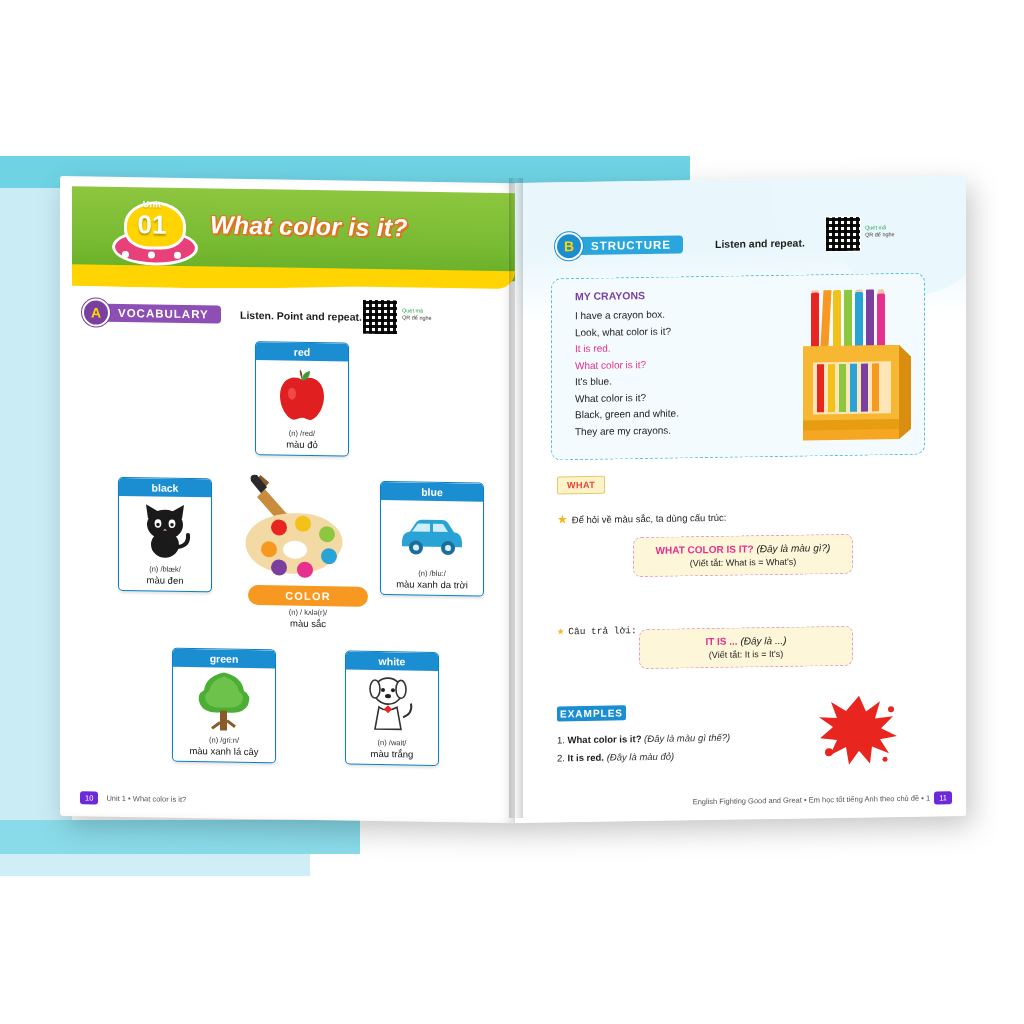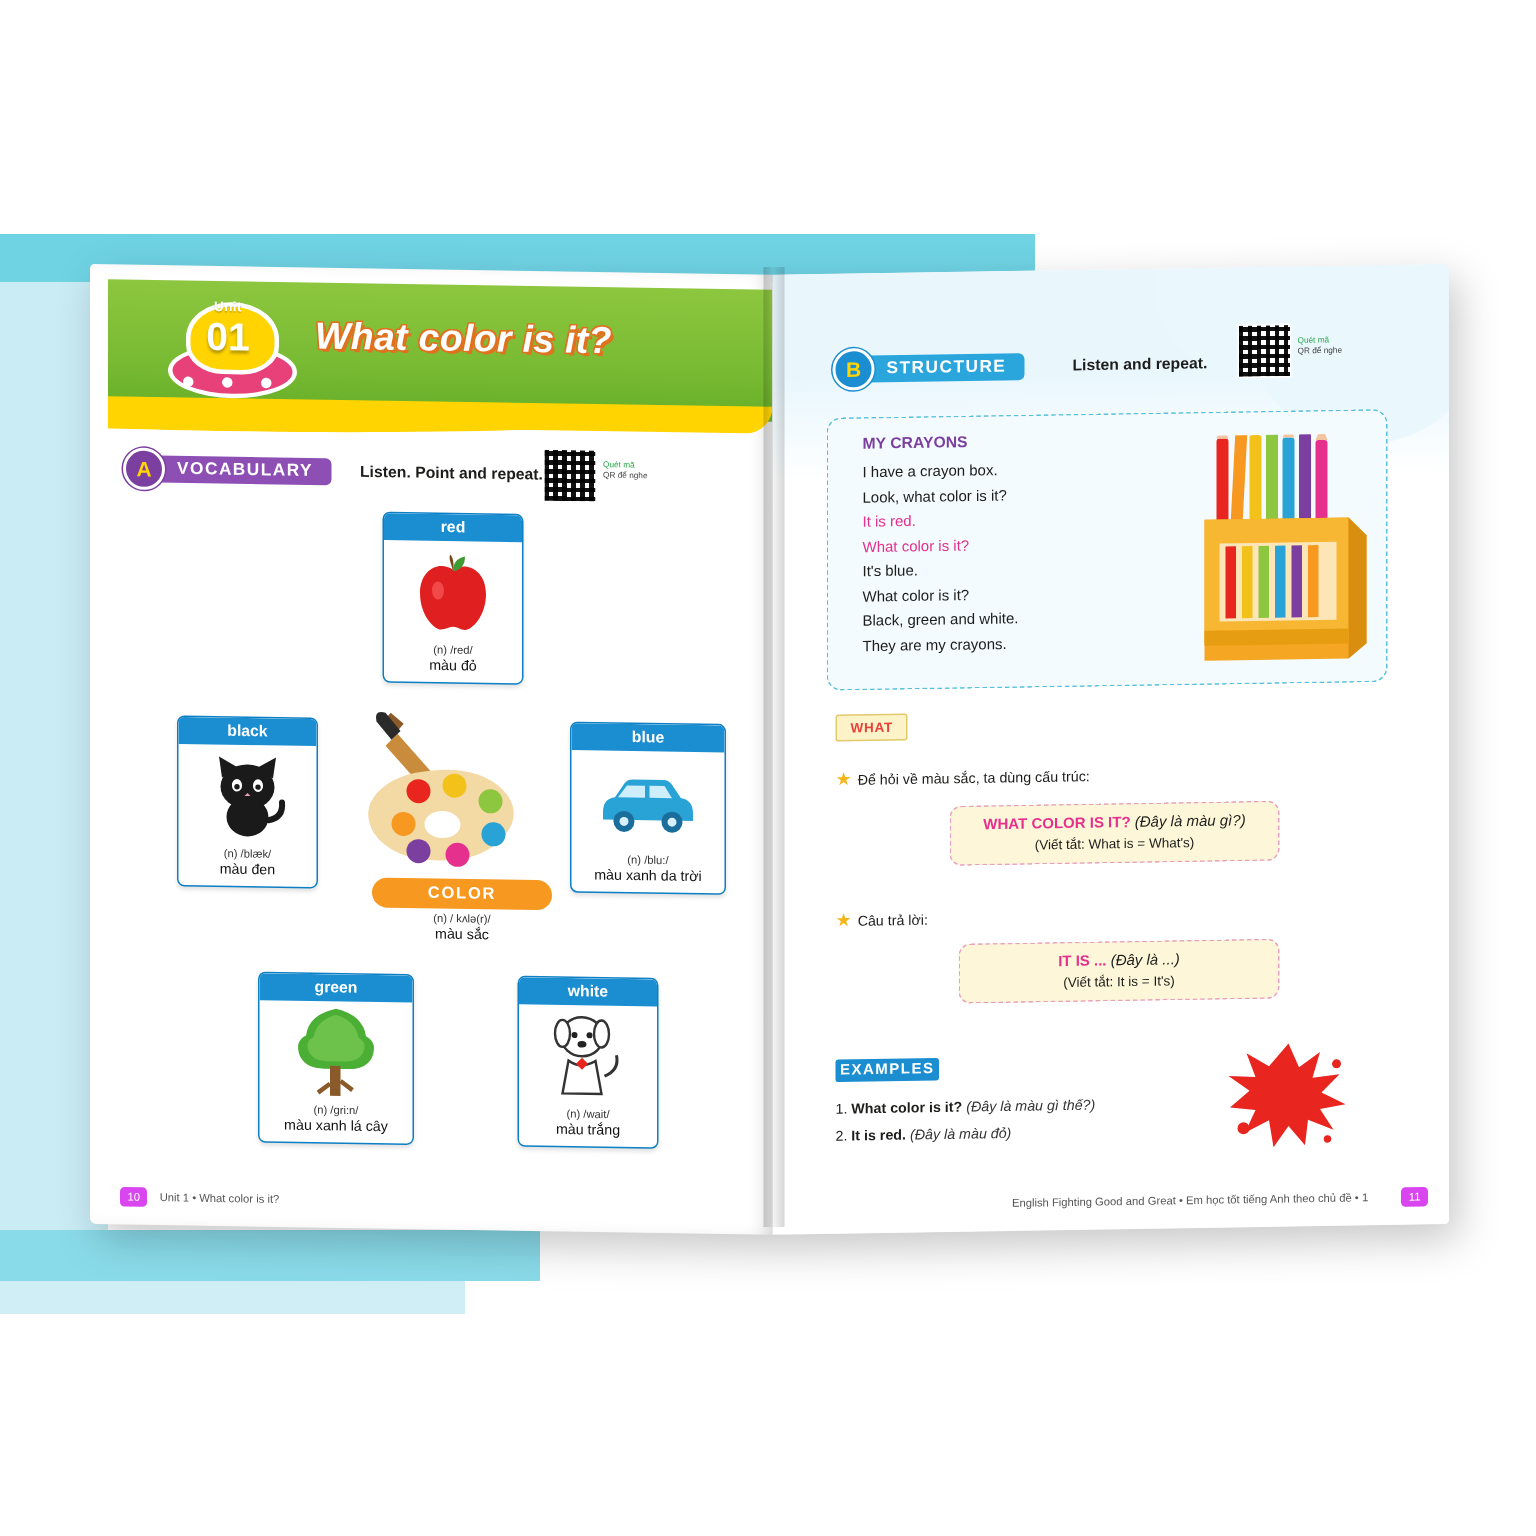--- a/index.html
+++ b/index.html
@@ -266,21 +266,21 @@
   }
 
   .page-footer {
     position: absolute;
     bottom: 12px;
     font-size: 7.5px;
     color: #1b8ed1;
   }
   .pgnum {
     display: inline-block;
-    background: #d946ef;
+    background: #6d28d9;
     color: #fff;
     padding: 2px 5px;
     border-radius: 3px;
     font-size: 7.5px;
     font-weight: normal;
   }
 
   
   .sky {
     position: absolute;
@@ -627,21 +627,21 @@
       </div>
 
       <div class="yellow-box" style="left:118px; top:356px; width:206px;">
         <div class="l1">
           <span>WHAT COLOR IS IT?</span>
           <i>(Đây là màu gì?)</i>
         </div>
         <div class="l2">(Viết tắt: What is = What's)</div>
       </div>
 
-      <div class="star-line" style="left:42px; top:424px;">
+      <div class="star-line" style="left:42px; top:441px;font-family:Liberation Mono, monospace;">
         <span class="star">★</span><span>Câu trả lời:</span>
       </div>
 
       <div class="yellow-box" style="left:124px; top:448px; width:200px;">
         <div class="l1">
           <span>IT IS ...</span>
           <i>(Đây là ...)</i>
         </div>
         <div class="l2">(Viết tắt: It is = It's)</div>
       </div>
@@ -665,19 +665,19 @@
         <svg width="88" height="78" viewBox="0 0 88 78">
           <path d="M44 6 l7 16 14 -10 -5 17 18 -2 -12 12 16 8 -17 3 9 14 -17 -7 -2 17 -11 -13 -10 14 -3 -18 -16 8 7 -15 -17 -2 13 -11 -14 -10 18 1 -6 -16 15 9z" fill="#e8251e"></path>
           <circle cx="14" cy="62" r="4" fill="#e8251e"></circle>
           <circle cx="76" cy="20" r="3" fill="#e8251e"></circle>
           <circle cx="70" cy="70" r="2.5" fill="#e8251e"></circle>
         </svg>
       </div>
 
       <div class="footer-right">
         <span style="color:#555;">English Fighting Good and Great • Em học tốt tiếng Anh theo chủ đề • 1</span>
-        <span class="pgnum" style="margin-left:20px;">11</span>
+        <span class="pgnum" style="margin-left:2px;">11</span>
       </div>
     </div>
 
     <div class="spine"></div>
   </div>
 </div>
 
 </body></html>

